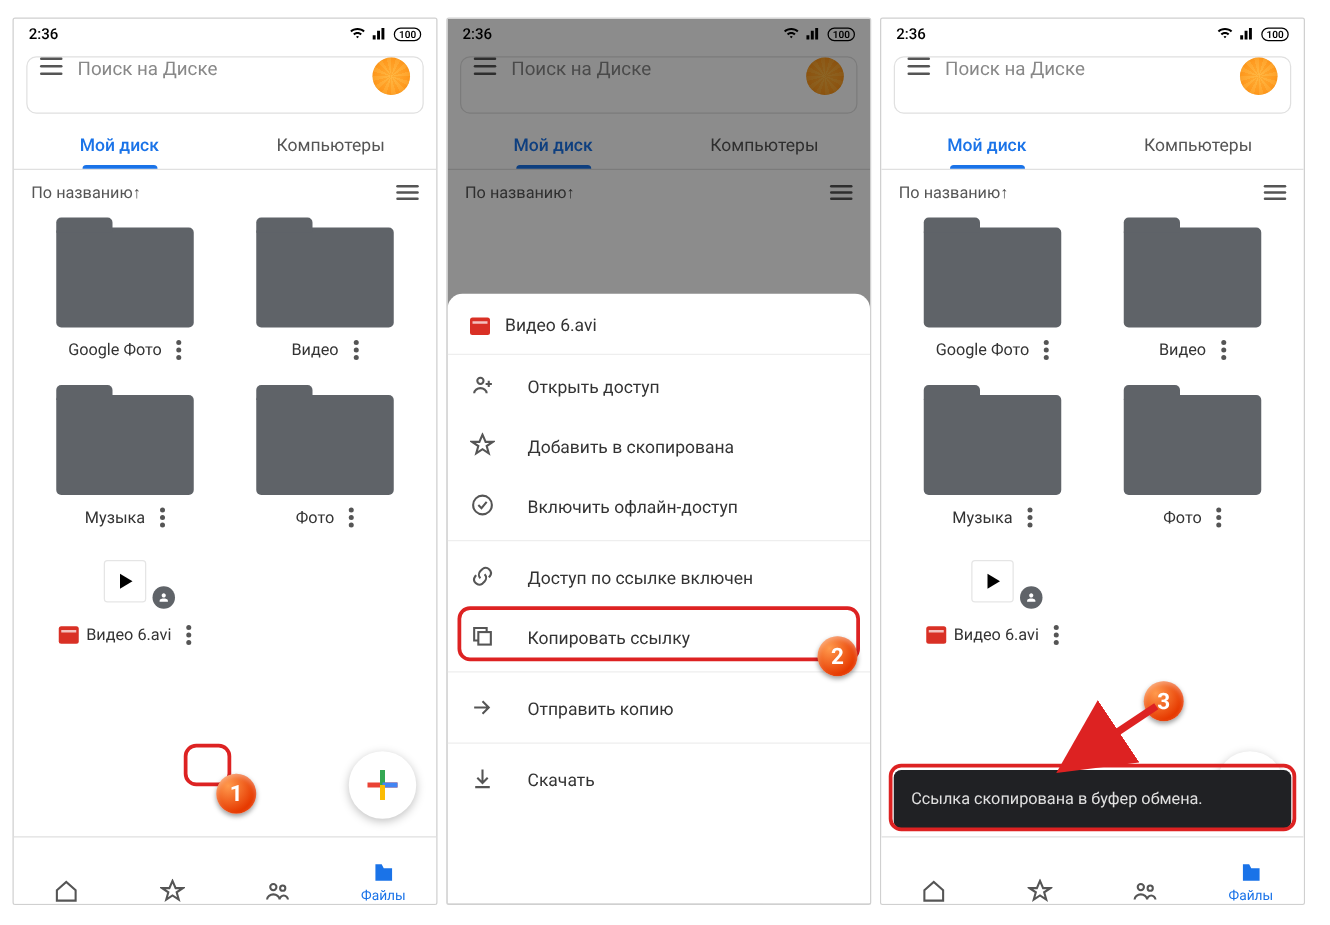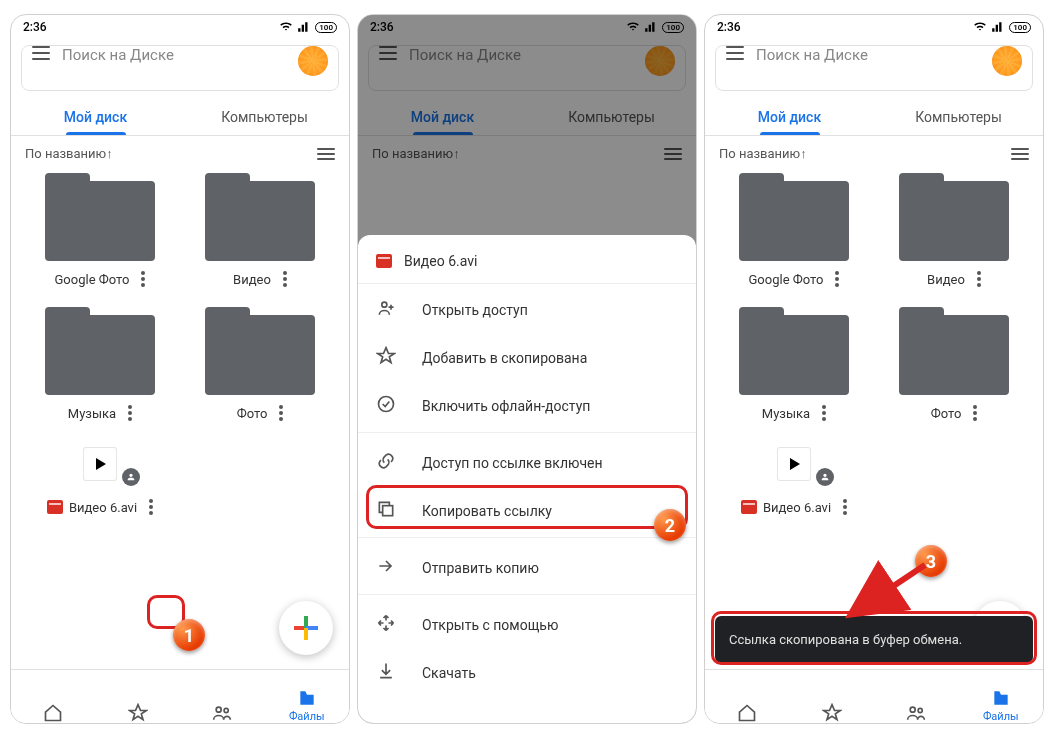--- a/index.html
+++ b/index.html
@@ -1,18 +1,18 @@
 <!DOCTYPE html>
 <html><head>
 <meta charset="utf-8">
 <style>
 * { box-sizing: border-box; margin: 0; padding: 0; }
 body { font-family: Roboto, Arial, sans-serif; background: #fff; width: 1064px; height: 740px; overflow: hidden; position: relative; }
 .stage { display: flex; gap: 0; padding: 14px 10px; }
-.phone { width: 340px; height: 710px; border: 1px solid #d0d0d0; border-radius: 16px; background: #fff; position: relative; overflow: hidden; display: flex; flex-direction: column; }
+.phone { width: 340px; height: 710px; border: 1px solid #d0d0d0; border-radius: 2px; background: #fff; position: relative; overflow: hidden; display: flex; flex-direction: column; }
 .phone + .phone { margin-left: 7px; }
 
 .status-bar { height: 24px; display: flex; justify-content: space-between; align-items: center; padding: 0 12px; font-size: 12px; color: #000; font-weight: 500; }
 .status-icons { display: flex; align-items: center; gap: 4px; }
 .status-icons svg { width: 14px; height: 14px; }
 .batt { border: 1px solid #000; border-radius: 6px; font-size: 8px; padding: 0 3px; font-weight: 600; }
 
 .search-row { margin: 6px 10px; border: 1px solid #e0e0e0; border-radius: 8px; height: 46px; display: flex; padding: 0 10px; gap: 12px; }
 .hamburger { width: 18px; height: 14px; display: flex; flex-direction: column; justify-content: space-between; }
 .hamburger span { height: 2px; background: #555; border-radius: 1px; }
@@ -304,26 +304,20 @@
           <span>Копировать ссылку</span>
         </div>
     <div class="sheet-sep"></div>
     <div class="sheet-item">
           <svg viewBox="0 0 24 24" fill="none" stroke="#555" stroke-width="2">
             <path d="M4 12h14M12 6l6 6-6 6"></path>
           </svg>
           <span>Отправить копию</span>
         </div>
     <div class="sheet-sep"></div>
-    <div class="sheet-item">
-          <svg viewBox="0 0 24 24" fill="none" stroke="#555" stroke-width="2">
-            <path d="M12 3l3 3M12 3l-3 3M12 3v6M12 21l3-3M12 21l-3-3M12 21v-6M3 12l3 3M3 12l3-3M3 12h6M21 12l-3 3M21 12l-3-3M21 12h-6"></path>
-          </svg>
-          <span>Открыть с помощью</span>
-        </div>
     <div class="sheet-item">
           <svg viewBox="0 0 24 24" fill="none" stroke="#555" stroke-width="2">
             <path d="M12 3v12M7 11l5 5 5-5M5 20h14"></path>
           </svg>
           <span>Скачать</span>
         </div>
 
   </div>
 
   <div class="callout" style="left:8px; top:470px; width:322px; height:44px;"></div>

